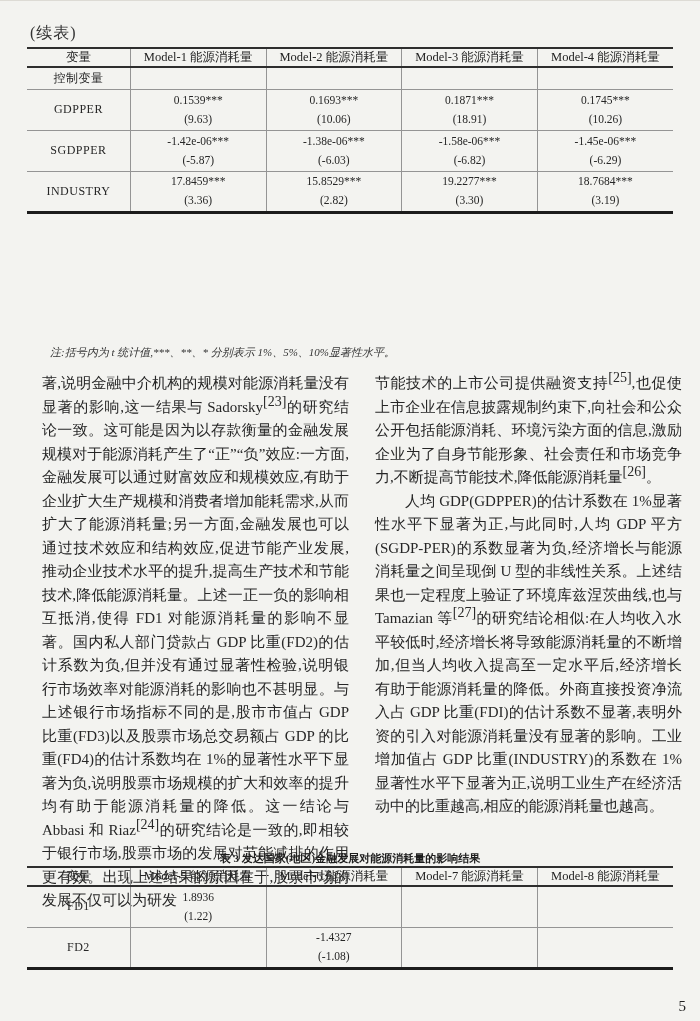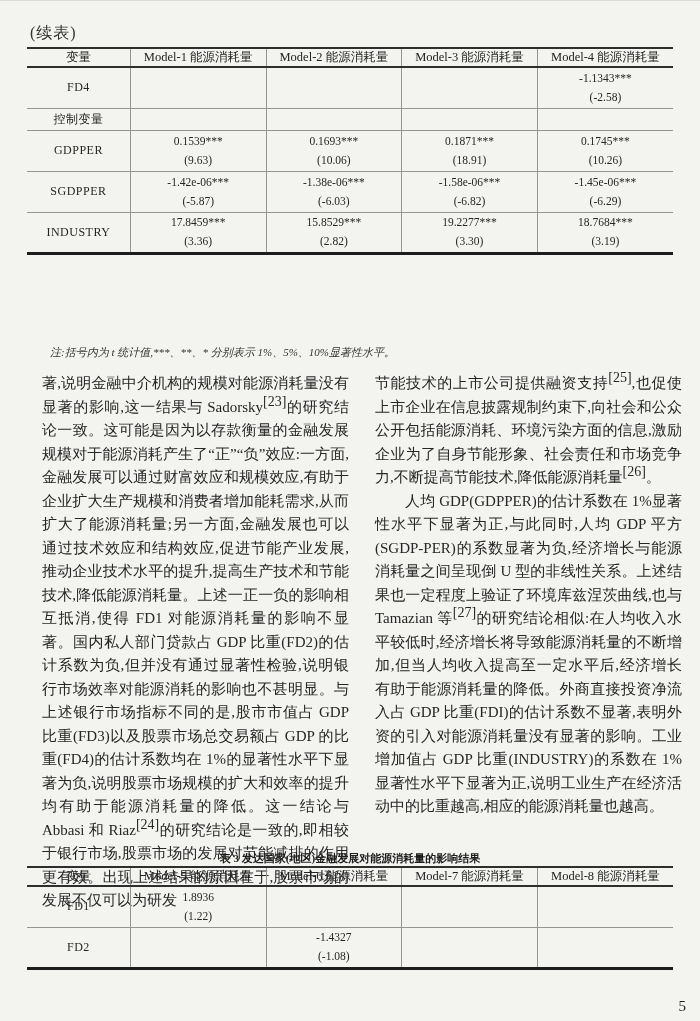--- a/index.html
+++ b/index.html
@@ -56,39 +56,20 @@
   <thead>
     <tr>
       <th>变量</th>
       <th>Model-1 能源消耗量</th>
       <th>Model-2 能源消耗量</th>
       <th>Model-3 能源消耗量</th>
       <th>Model-4 能源消耗量</th>
     </tr>
   </thead>
   <tbody>
-    <tr class="h2">
-      <td class="lbl">FD4</td>
-      <td>
-          <div class="v"></div>
-          <div class="tv"></div>
-        </td>
-      <td>
-          <div class="v"></div>
-          <div class="tv"></div>
-        </td>
-      <td>
-          <div class="v"></div>
-          <div class="tv"></div>
-        </td>
-      <td>
-          <div class="v">-1.1343***</div>
-          <div class="tv">(-2.58)</div>
-        </td>
-    </tr>
     <tr class="h1">
       <td class="lbl">控制变量</td>
       <td></td>
       <td></td>
       <td></td>
       <td></td>
     </tr>
     <tr class="h2">
       <td class="lbl">GDPPER</td>
       <td>

